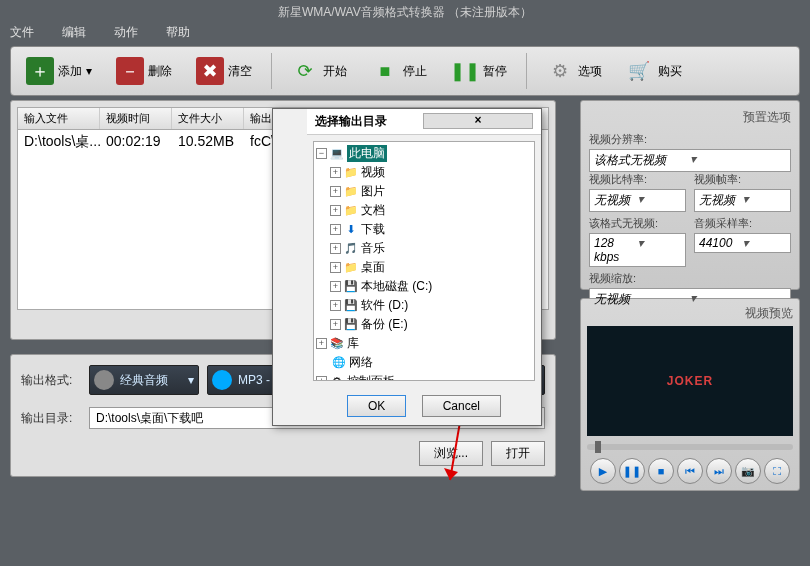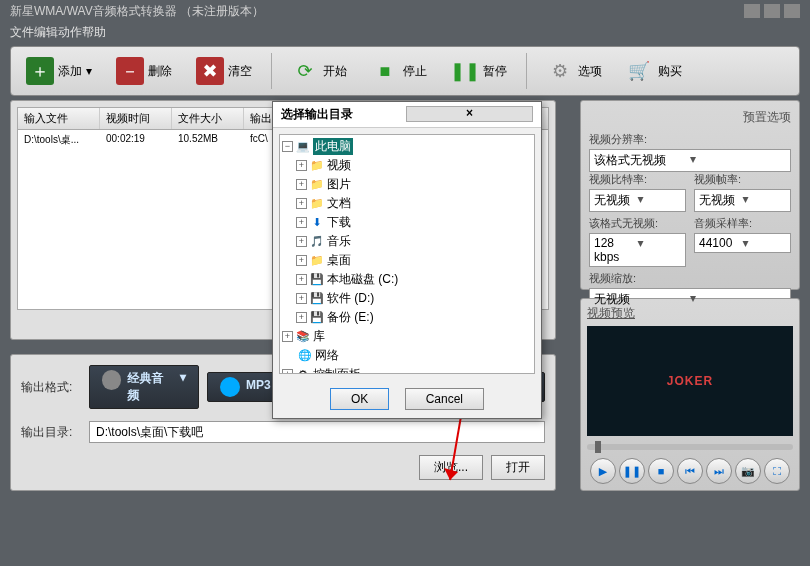--- a/index.html
+++ b/index.html
@@ -1,69 +1,69 @@
 <!DOCTYPE html>
 <html><head>
 <meta charset="utf-8">
 <style>
 * { box-sizing: border-box; margin: 0; padding: 0; font-family: "Microsoft YaHei", Arial, sans-serif; font-size: 12px; }
 body { background: #5a5f64; width: 810px; height: 566px; overflow: hidden; position: relative; }
 
-.titlebar { height: 22px; background: #5a5f64; color: #d0d0d0; padding: 4px 10px; display: flex; align-items: center; }
+.titlebar { height: 22px; background: #5a5f64; color: #d0d0d0; padding: 4px 10px; display: flex; align-items: center; flex-direction: column; }
 .titlebar .title { flex: 1; }
 .titlebar .ctrl { width: 16px; height: 14px; margin-left: 4px; background: #888; display: inline-block; cursor: pointer; }
 
-.menubar { height: 20px; background: #5a5f64; color: #e0e0e0; padding: 0 10px; display: flex; gap: 0; align-items: center; }
+.menubar { height: 20px; background: #5a5f64; color: #e0e0e0; padding: 0 10px; display: flex; gap: 28px; align-items: center; }
 .menubar span { cursor: pointer; }
 
 .toolbar { height: 50px; background: linear-gradient(#e8e8e8,#d4d4d4); margin: 4px 10px; border: 1px solid #888; border-radius: 4px; display: flex; align-items: center; padding: 0 6px; gap: 6px; }
 .tbtn { display: flex; align-items: center; gap: 4px; padding: 4px 8px; border: 1px solid transparent; border-radius: 3px; cursor: pointer; }
 .tbtn .ico { width: 28px; height: 28px; display: flex; align-items: center; justify-content: center; font-size: 18px; }
 .sep { width: 1px; height: 36px; background: #aaa; margin: 0 4px; }
 
 .main { display: flex; padding: 0 10px; gap: 24px; }
 .left { flex: 1; }
 .right { width: 220px; }
 
 .listpanel { background: #e0e0e0; border: 1px solid #999; border-radius: 3px; padding: 6px; height: 240px; }
 .listhead { display: flex; background: linear-gradient(#f5f5f5,#ddd); border: 1px solid #aaa; }
 .listhead div { padding: 3px 6px; border-right: 1px solid #ccc; font-size: 11px; }
 .listbody { background: #fff; border: 1px solid #aaa; border-top: none; height: 180px; }
 .listrow { display: flex; }
-.listrow div { padding: 3px 6px; font-size: 10px; }
+.listrow div { padding: 3px 6px; font-size: 14px; }
 .c1 { width: 82px; } .c2 { width: 72px; } .c3 { width: 72px; } .c4 { width: 60px; }
 
 .outpanel { background: #e0e0e0; border: 1px solid #999; border-radius: 3px; padding: 10px; margin-top: 14px; }
 .outrow { display: flex; align-items: center; gap: 8px; margin-bottom: 12px; }
 .outrow label { width: 60px; color: #333; }
-.combo { background: linear-gradient(#3a4450,#2a3038); color: #d0e8ff; border: 1px solid #222; padding: 4px 12px; border-radius: 2px; flex: 1; display: flex; gap: 6px; cursor: pointer; font-weight: bold; }
+.combo { background: linear-gradient(#3a4450,#2a3038); color: #d0e8ff; border: 1px solid #222; padding: 4px 4px; border-radius: 2px; flex: 1; display: flex; align-items: center; gap: 6px; cursor: pointer; }
 .combo .cicon { width: 20px; height: 20px; border-radius: 50%; background: #888; display: inline-block; }
 .combo .arrow { margin-left: auto; }
 .textin { flex: 1; padding: 3px 6px; background: #fff; border: 1px solid #999; }
 .btn { padding: 3px 14px; background: linear-gradient(#f8f8f8,#ddd); border: 1px solid #888; cursor: pointer; }
 
 .presetpanel { background: linear-gradient(#d8d8d8,#c8c8c8); border: 1px solid #999; border-radius: 3px; padding: 8px; height: 190px; }
 .presetpanel h3 { text-align: right; color: #555; font-weight: normal; margin-bottom: 6px; }
 .prow { display: flex; gap: 8px; margin-bottom: 4px; }
 .pcol { flex: 1; }
 .plabel { color: #444; margin-bottom: 2px; font-size: 11px; }
 .pselect { width: 100%; padding: 2px 4px; background: #fff; border: 1px solid #999; cursor: pointer; display: flex; }
-.pselect span { flex: 1; }
+.pselect span { flex: 1; font-style: italic; }
 .pselect .arr { color: #555; }
 
 .previewpanel { background: linear-gradient(#d8d8d8,#c8c8c8); border: 1px solid #999; border-radius: 3px; padding: 6px; margin-top: 8px; }
-.previewpanel h3 { text-align: left; color: #555; font-weight: normal; margin-bottom: 4px; text-decoration: underline; }
+.previewpanel h3 { text-align: right; color: #555; font-weight: normal; margin-bottom: 4px; }
 .preview { width: 100%; height: 110px; background: #0a1820; display: flex; align-items: center; justify-content: center; color: #d84040; font-size: 26px; font-weight: bold; font-family: serif; letter-spacing: 1px; }
 .slider { width: 100%; margin: 8px 0; height: 6px; background: #bbb; position: relative; border-radius: 3px; }
 .slider .thumb { position: absolute; left: 8px; top: -3px; width: 6px; height: 12px; background: #666; }
 .pbtns { display: flex; gap: 3px; justify-content: center; }
 .pbtn { width: 26px; height: 26px; border-radius: 50%; background: linear-gradient(#f8f8f8,#ccc); border: 1px solid #888; display: flex; align-items: center; justify-content: center; color: #0066cc; cursor: pointer; font-size: 11px; }
 
 
-.modal { position: absolute; left: 272px; top: 101px; width: 270px; background: #f0f0f0; border: 1px solid #666; box-shadow: 2px 2px 8px rgba(0,0,0,0.4); z-index: 100; }
+.modal { position: absolute; left: 272px; top: 108px; width: 270px; background: #f0f0f0; border: 1px solid #666; box-shadow: 2px 2px 8px rgba(0,0,0,0.4); z-index: 100; padding-left: 34px; }
 .modal .mtitle { background: #fff; padding: 4px 8px; border-bottom: 1px solid #ccc; display: flex; }
 .modal .mtitle span { flex: 1; font-weight: bold; }
 .modal .mtitle .mclose { width: 18px; height: 16px; background: #e0e0e0; border: 1px solid #aaa; text-align: center; line-height: 12px; cursor: pointer; }
 .modal .tree { background: #fff; border: 1px solid #aaa; margin: 6px; height: 240px; overflow: auto; padding: 2px; }
 .tree .node { display: flex; align-items: center; gap: 2px; padding: 1px 0; cursor: pointer; white-space: nowrap; }
 .tree .node .exp { width: 11px; height: 11px; border: 1px solid #888; font-size: 9px; line-height: 9px; text-align: center; color: #555; display: inline-block; }
 .tree .node .noexp { width: 13px; display: inline-block; }
 .tree .node .tico { width: 16px; height: 14px; display: inline-block; text-align: center; font-size: 11px; }
 .tree .sel { background: #0f766e; color: #fff; padding: 0 2px; }
 .tree .lv1 { padding-left: 14px; }

